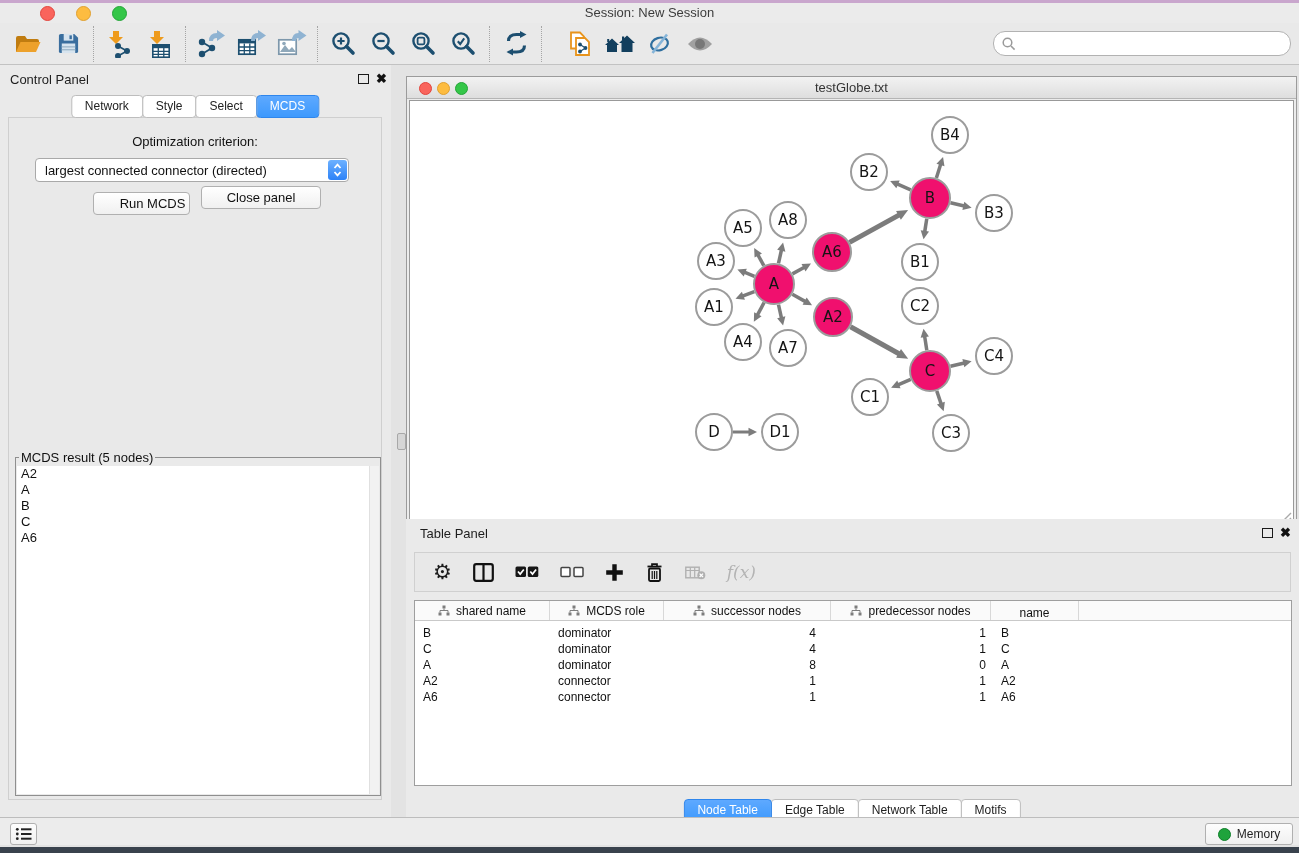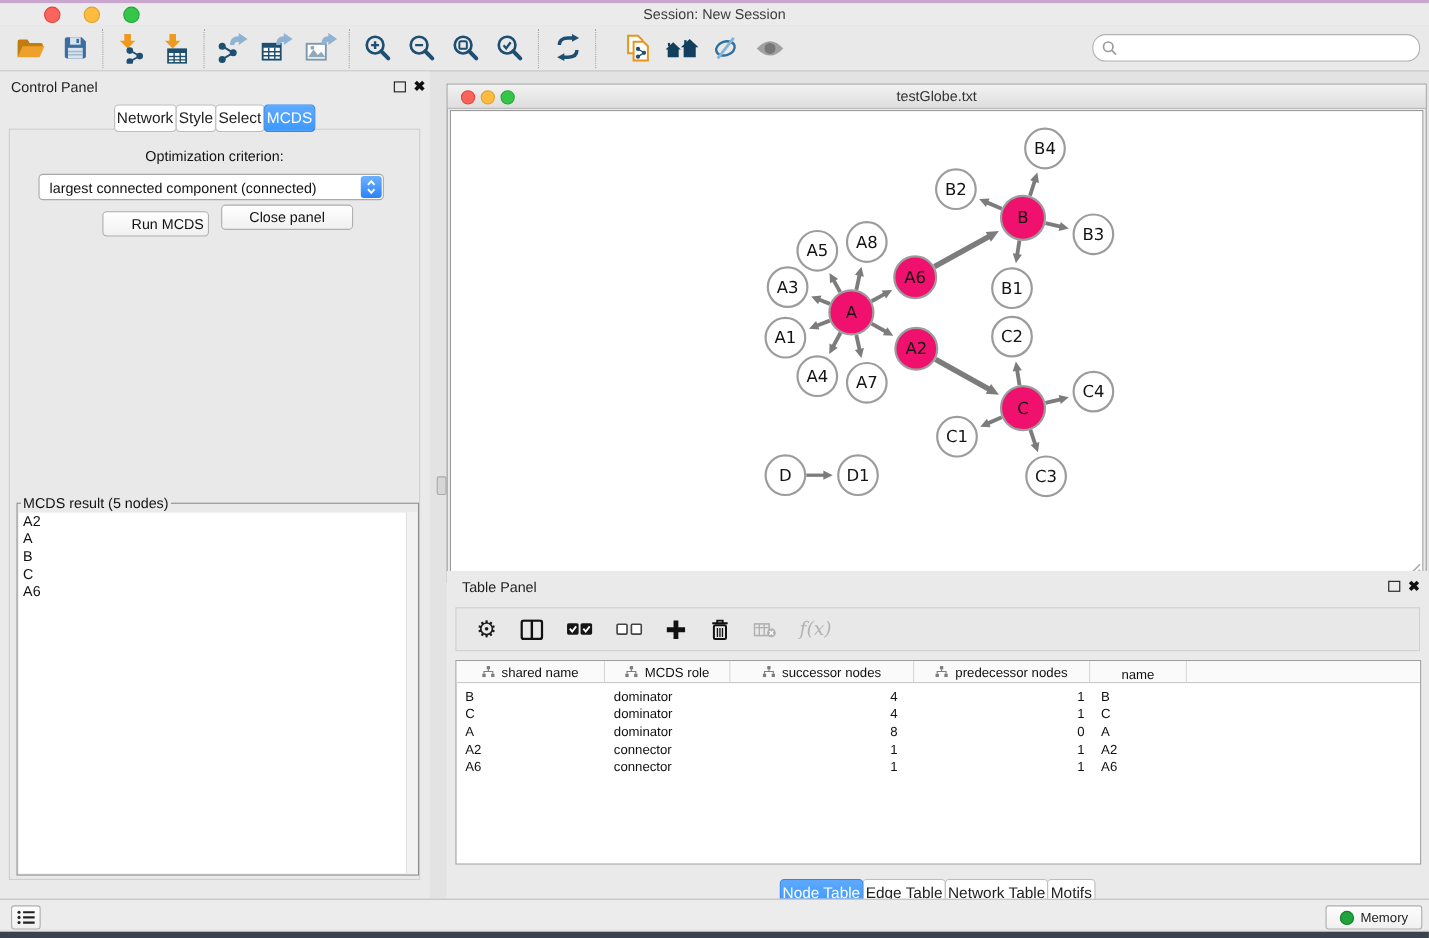--- a/index.html
+++ b/index.html
@@ -23,21 +23,21 @@
   #search-box{position:absolute;right:8px;top:8px;width:296px;height:23px;background:#fff;
               border:1px solid #b2b2b2;border-radius:12px;display:flex;align-items:center;}
   #search-box svg{margin-left:7px;}
   #search-box input{border:none;outline:none;flex:1;font-size:13px;background:transparent;margin:0 8px 0 4px;}
   
   #control-panel{left:0;top:65px;width:391px;height:752px;background:#eaeaea;}
   .panel-title{font-size:13px;color:#1e1e1e;}
   .float-ic{width:9px;height:8px;border:1.5px solid #1a1a1a;display:inline-block;}
   .close-ic{font-size:13px;color:#111;font-weight:bold;line-height:10px;}
   #cp-tabs{left:50%;transform:translateX(-50%);top:30px;display:flex;z-index:3;}
-  .tab{font-size:14px;color:#222;background:#fff;border:1px solid #bdbdbd;padding:3px 2px 4px;
+  .tab{font-size:12px;color:#222;background:#fff;border:1px solid #bdbdbd;padding:3px 13px 4px;
        margin-left:-1px;border-radius:4px;white-space:nowrap;}
   .tab.sel{background:linear-gradient(#5ea9ff,var(--accent,#3d99fd));color:#fff;border-color:#2f86ec;z-index:2;}
   #cp-body{left:8px;top:52px;width:374px;height:683px;background:#e9e9e9;border:1px solid #cfcfcf;box-sizing:border-box;}
   #opt-label{top:16px;width:100%;text-align:center;font-size:13px;color:#111;}
   #criterion-combo{left:26px;top:40px;width:314px;height:24px;background:#fff;border:1px solid #a9a9a9;
        border-radius:4px;box-sizing:border-box;display:flex;align-items:center;}
   #criterion-combo .val{flex:1;font-size:13px;color:#111;padding-left:9px;white-space:nowrap;overflow:hidden;}
   #criterion-combo .stepper{width:19px;height:20px;margin-right:1px;border-radius:3px;
        background:linear-gradient(#6db1ff,#2d82f7);display:flex;align-items:center;justify-content:center;}
   .btn{height:23px;background:linear-gradient(#ffffff,#f0f0f0);border:1px solid #b0b0b0;border-radius:4px;
@@ -253,21 +253,21 @@
   <span class="abs close-ic" style="left:376px;top:9px;">✖</span>
   <div id="cp-tabs" class="abs">
       <div class="tab">Network</div>
       <div class="tab">Style</div>
       <div class="tab">Select</div>
       <div class="tab sel">MCDS</div>
     </div>
   <div id="cp-body" class="abs">
     <div id="opt-label" class="abs">Optimization criterion:</div>
     <div id="criterion-combo" class="abs">
-      <div class="val">largest connected component (connected)</div>
+      <div class="val">largest connected connector (directed)</div>
       <div class="stepper">
         <svg width="11" height="14" viewBox="0 0 11 14">
           <path d="M2.5 5 L5.5 1.7 L8.5 5" stroke="#fff" stroke-width="1.8" fill="none"></path>
           <path d="M2.5 9 L5.5 12.3 L8.5 9" stroke="#fff" stroke-width="1.8" fill="none"></path>
         </svg>
       </div>
     </div>
     <div id="run-btn" class="abs btn">Run MCDS</div>
     <div id="closep-btn" class="abs btn">Close panel</div>
     <fieldset id="result-fieldset" class="abs">

